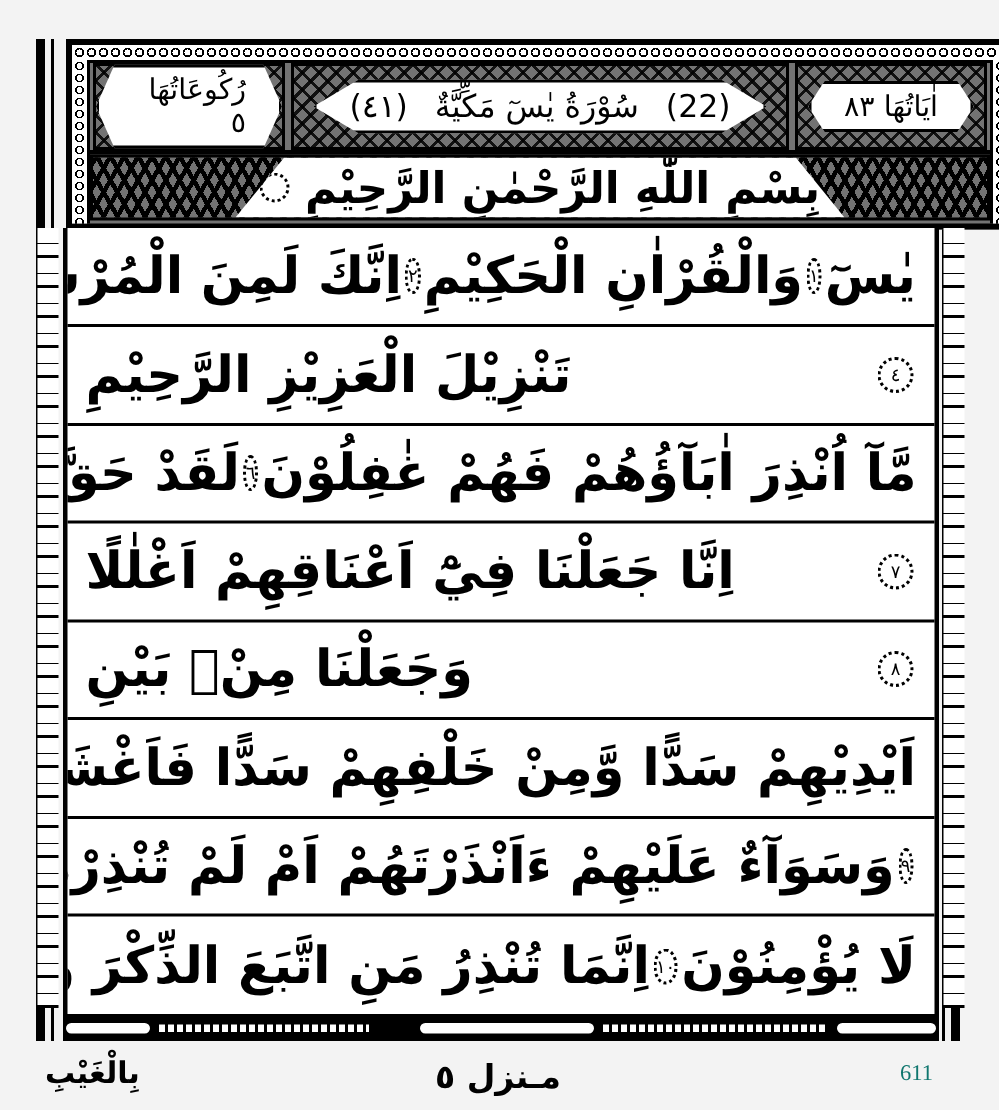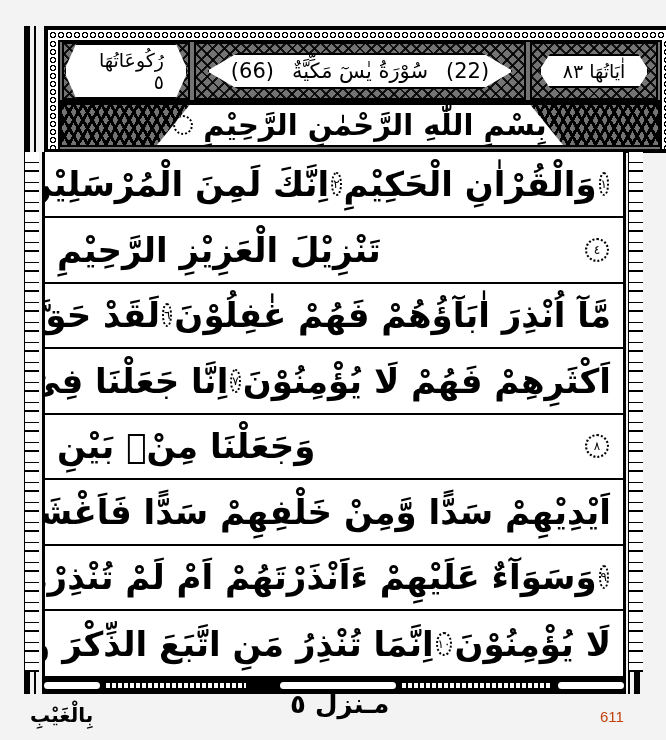--- a/index.html
+++ b/index.html
@@ -82,22 +82,22 @@
 
   
   .bottom-band { position:absolute; left:42px; top:676px; width:584px; height:18px;
     background:#000; border-top:2px solid #000; box-sizing:border-box; }
   .bottom-band .rope { position:absolute; top:5px; height:5px; background:repeating-linear-gradient(90deg,#fff 0 4px,#000 4px 6px); }
   .bottom-band .knot { position:absolute; top:2px; height:11px; border-radius:6px; background:#fff;
     border:2px solid #000; box-sizing:border-box; }
 
   
   .footer-catchword { position:absolute; left:30px; top:703px; font-size:20px; font-weight:bold; direction:rtl; }
-  .footer-manzil { position:absolute; left:290px; top:689px; font-size:26px; font-weight:bold; direction:rtl; }
-  .footer-page { position:absolute; left:600px; top:708px; font-family:Liberation Sans, sans-serif; font-size:15px; color:#c2410c; }
+  .footer-manzil { position:absolute; left:290px; top:706px; font-size:22px; font-weight:bold; direction:rtl; }
+  .footer-page { position:absolute; left:600px; top:708px; font-family:Liberation Serif, serif; font-size:15px; color:#0f766e; }
 </style>
 </head>
 <body>
 
 <div class="page">
 
   <div class="outer-left"></div>
   <div class="outer-right"></div>
 
   <div class="header">
@@ -106,56 +106,56 @@
     <div class="beads-right"></div>
 
     <div class="title-row">
       <div class="cartouche cart-left">
         <span class="label">رُكُوعَاتُهَا ٥</span>
       </div>
       <div class="cartouche cart-center">
         <span class="label">
           <span>(22)</span>
           <span>سُوْرَةُ يٰسٓ مَكِّيَّةٌ</span>
-          <span>(66)</span>
+          <span>(٤١)</span>
         </span>
       </div>
       <div class="cartouche cart-right">
         <span class="label">اٰيَاتُهَا ٨٣</span>
       </div>
     </div>
 
     <div class="bism-row">
       <div class="bism-center">
         <span>بِسْمِ اللّٰهِ الرَّحْمٰنِ الرَّحِيْمِ</span>
         <span class="rosette"></span>
       </div>
     </div>
   </div>
 
   <div class="content" id="content">
     <div class="side-orn-l"></div>
     <div class="side-orn-r"></div>
   <div class="line" style="top: 0px;">
+        <span class="seg">يٰسٓ</span>
         <span class="ayah-mark">١</span>
         <span class="seg">وَالْقُرْاٰنِ الْحَكِيْمِ</span>
         <span class="ayah-mark">٢</span>
         <span class="seg">اِنَّكَ لَمِنَ الْمُرْسَلِيْنَ</span>
       </div>
       <div class="line" style="top: 65.5px;">
         <span class="ayah-mark">٤</span>
         <span class="seg">تَنْزِيْلَ الْعَزِيْزِ الرَّحِيْمِ</span>
       </div>
       <div class="line" style="top: 131px;">
         <span class="seg">مَّآ اُنْذِرَ اٰبَآؤُهُمْ فَهُمْ غٰفِلُوْنَ</span>
         <span class="ayah-mark">٦</span>
         <span class="seg">لَقَدْ حَقَّ الْقَوْلُ عَلٰٓى</span>
       </div>
       <div class="line" style="top: 196.5px;">
-        <span class="seg">اَكْثَرِهِمْ فَهُمْ لَا يُؤْمِنُوْنَ</span>
         <span class="ayah-mark">٧</span>
         <span class="seg">اِنَّا جَعَلْنَا فِيْٓ اَعْنَاقِهِمْ اَغْلٰلًا</span>
       </div>
       <div class="line" style="top: 262px;">
         <span class="ayah-mark">٨</span>
         <span class="seg">وَجَعَلْنَا مِنْۢ بَيْنِ</span>
       </div>
       <div class="line" style="top: 327.5px;">
         <span class="seg">اَيْدِيْهِمْ سَدًّا وَّمِنْ خَلْفِهِمْ سَدًّا فَاَغْشَيْنٰهُمْ فَهُمْ</span>
       </div>

